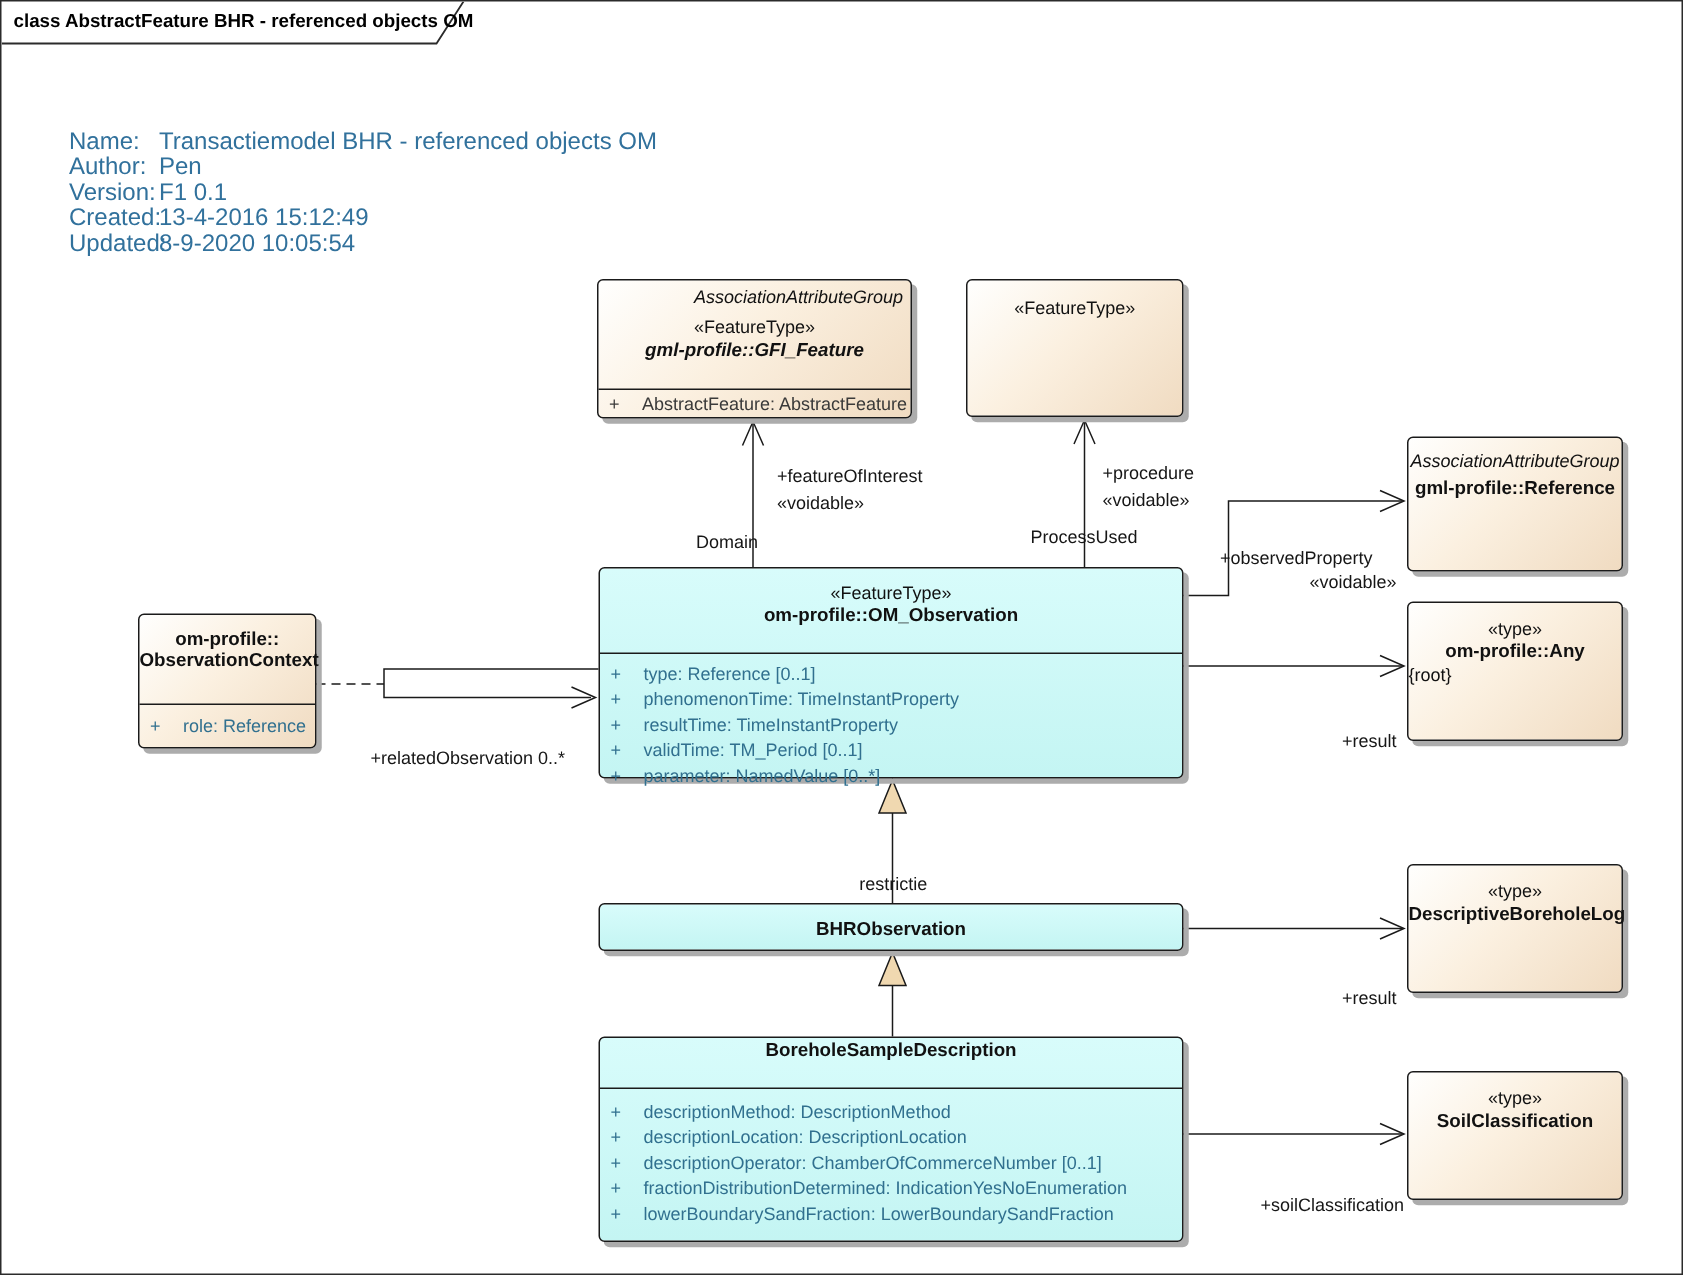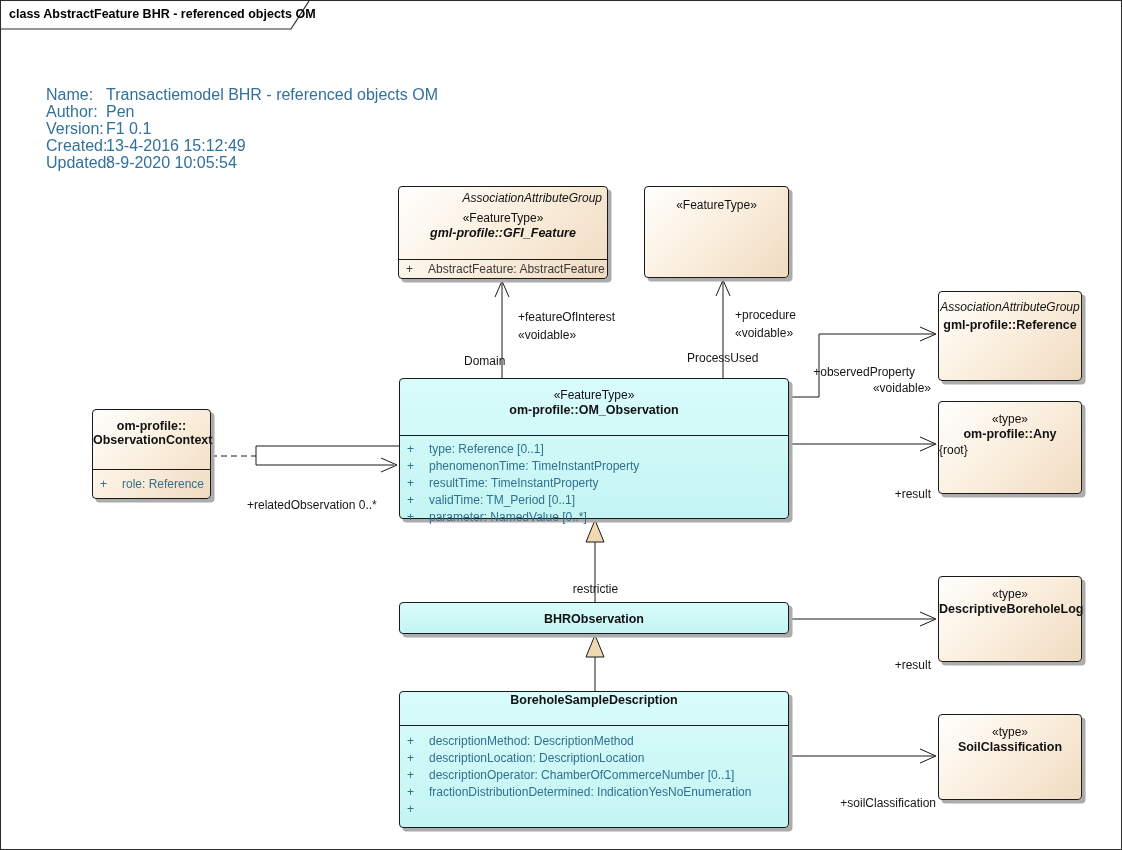--- a/index.html
+++ b/index.html
@@ -217,20 +217,21 @@
       <div class="arow">
           <span class="vis">+</span>
           <span>descriptionOperator: ChamberOfCommerceNumber [0..1]</span>
         </div>
       <div class="arow">
           <span class="vis">+</span>
           <span>fractionDistributionDetermined: IndicationYesNoEnumeration</span>
         </div>
       <div class="arow">
           <span class="vis">+</span>
+          <span>lowerBoundarySandFraction: LowerBoundarySandFraction</span>
         </div>
     </div>
   </div>
 
   <div class="cls tan" style="left:937px;top:575px;width:144px;height:86px">
     <div class="head" style="padding-top:8px">
       <div class="ster">«type»</div>
       <div class="nm">DescriptiveBoreholeLog</div>
     </div>
   </div>

